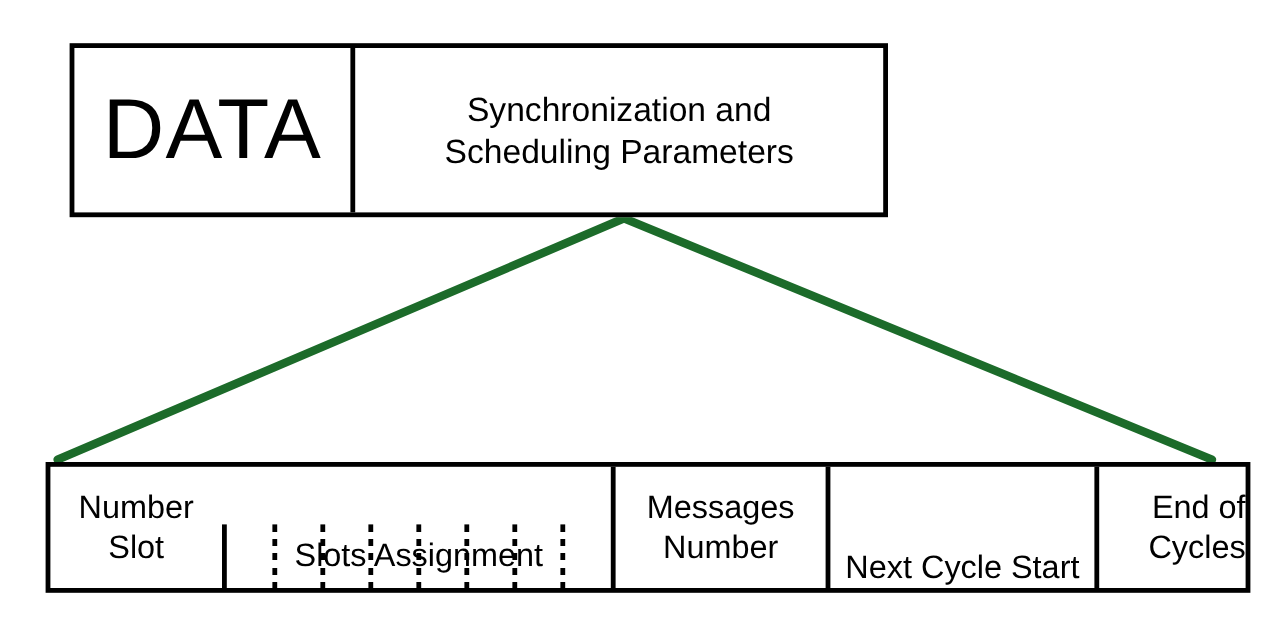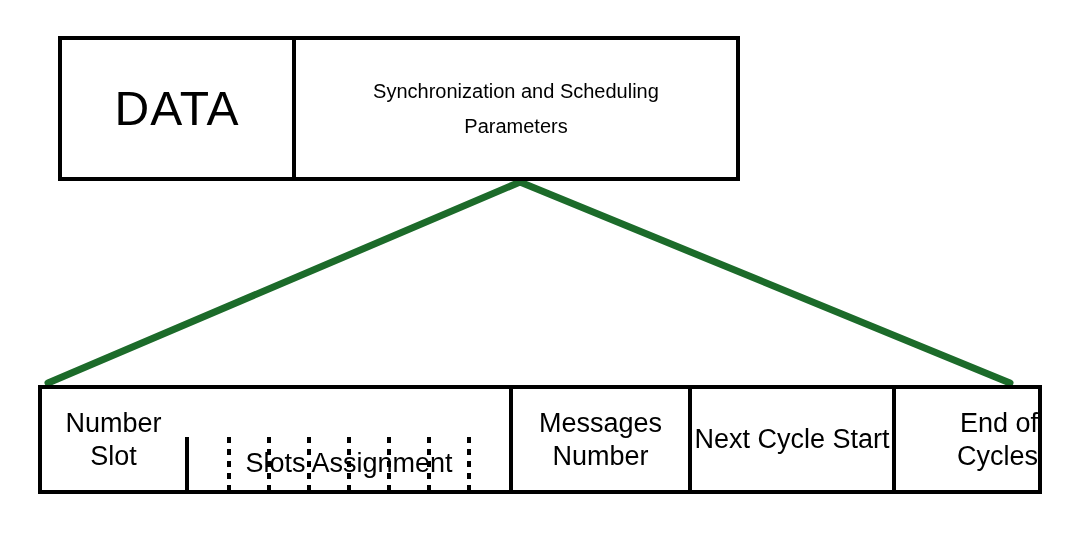--- a/index.html
+++ b/index.html
@@ -31,47 +31,47 @@
   .cell {
     display: flex;
     align-items: center;
     justify-content: center;
     text-align: center;
     box-sizing: border-box;
   }
   .cell-data {
     width: 234px;
     border-right: 4px solid #000000;
-    font-size: 48px;
+    font-size: 71px;
     letter-spacing: 1px;
   }
   .cell-sync {
     flex: 1;
-    font-size: 20px;
+    font-size: 28px;
     line-height: 35px;
     padding: 0 30px;
   }
   .bottom-row {
     position: absolute;
     left: 38px; top: 385px;
     width: 1004px; height: 109px;
     box-sizing: border-box;
     border: 4px solid #000000;
     background: #ffffff;
     display: flex;
     z-index: 2;
     font-size: 27px;
     line-height: 33px;
   }
   .b-cell { position: relative; }
   .b-cell + .b-cell { border-left: 4px solid #000000; }
   .cell-current-slot   { width: 143px; }
   .cell-slots          { width: 320px; margin-top: 48px; }
   .cell-messages       { width: 179px; justify-content: flex-end; }
-  .cell-next-cycle     { width: 204px; }
+  .cell-next-cycle     { width: 224px; align-items: flex-end; }
   .cell-end-of-cycles  { flex: 1; text-align: right; }
   .sub-slots {
     position: absolute;
     left: 0; top: 0; right: 0; bottom: 0;
     display: flex;
   }
   .sub-slot { flex: 1; }
   .sub-slot + .sub-slot {
     background: none;
   }

